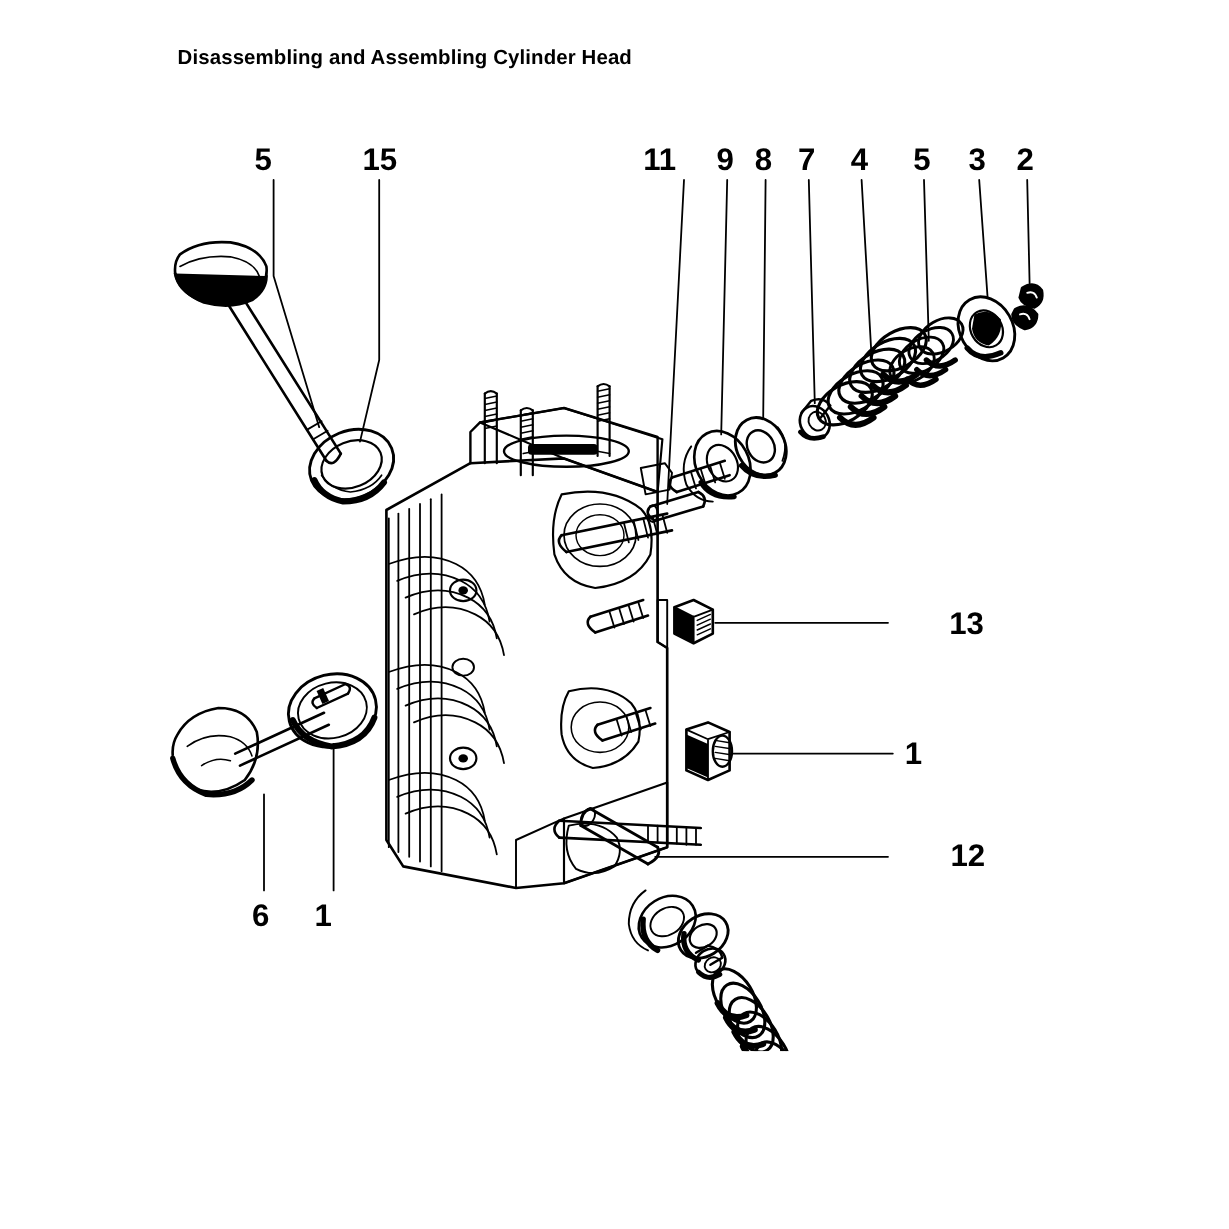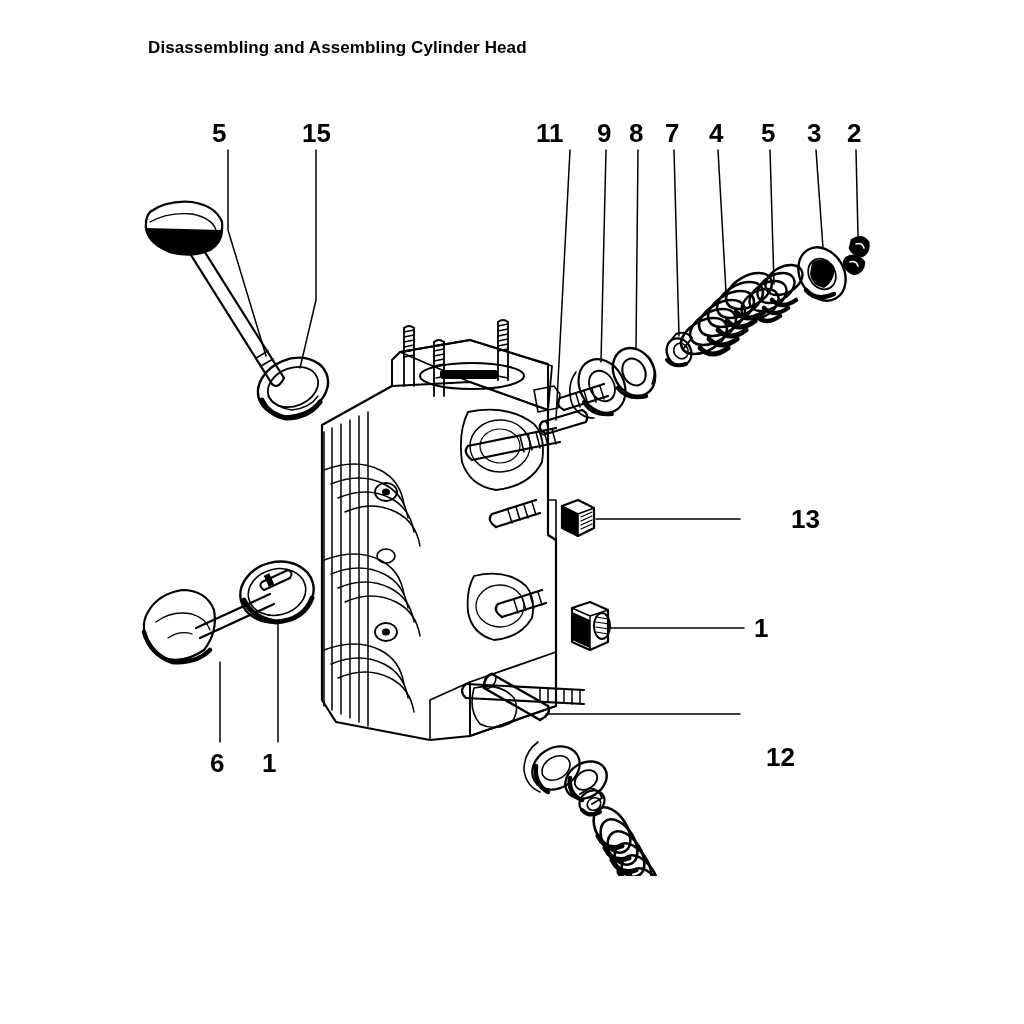--- a/index.html
+++ b/index.html
@@ -442,17 +442,17 @@
   <div class="callout" style="left:536px; top:120px;">11</div>
   <div class="callout" style="left:597px; top:120px;">9</div>
   <div class="callout" style="left:629px; top:120px;">8</div>
   <div class="callout" style="left:665px; top:120px;">7</div>
   <div class="callout" style="left:709px; top:120px;">4</div>
   <div class="callout" style="left:761px; top:120px;">5</div>
   <div class="callout" style="left:807px; top:120px;">3</div>
   <div class="callout" style="left:847px; top:120px;">2</div>
   <div class="callout" style="left:750px; top:506px;margin-left:41px;">13</div>
   <div class="callout" style="left:754px; top:615px;">1</div>
-  <div class="callout" style="left:766px; top:700px;margin-top:44px;">12</div>
+  <div class="callout" style="left:792px; top:700px;">12</div>
   <div class="callout" style="left:210px; top:750px;">6</div>
   <div class="callout" style="left:262px; top:750px;">1</div>
 
 </div>
 
 </body></html>

